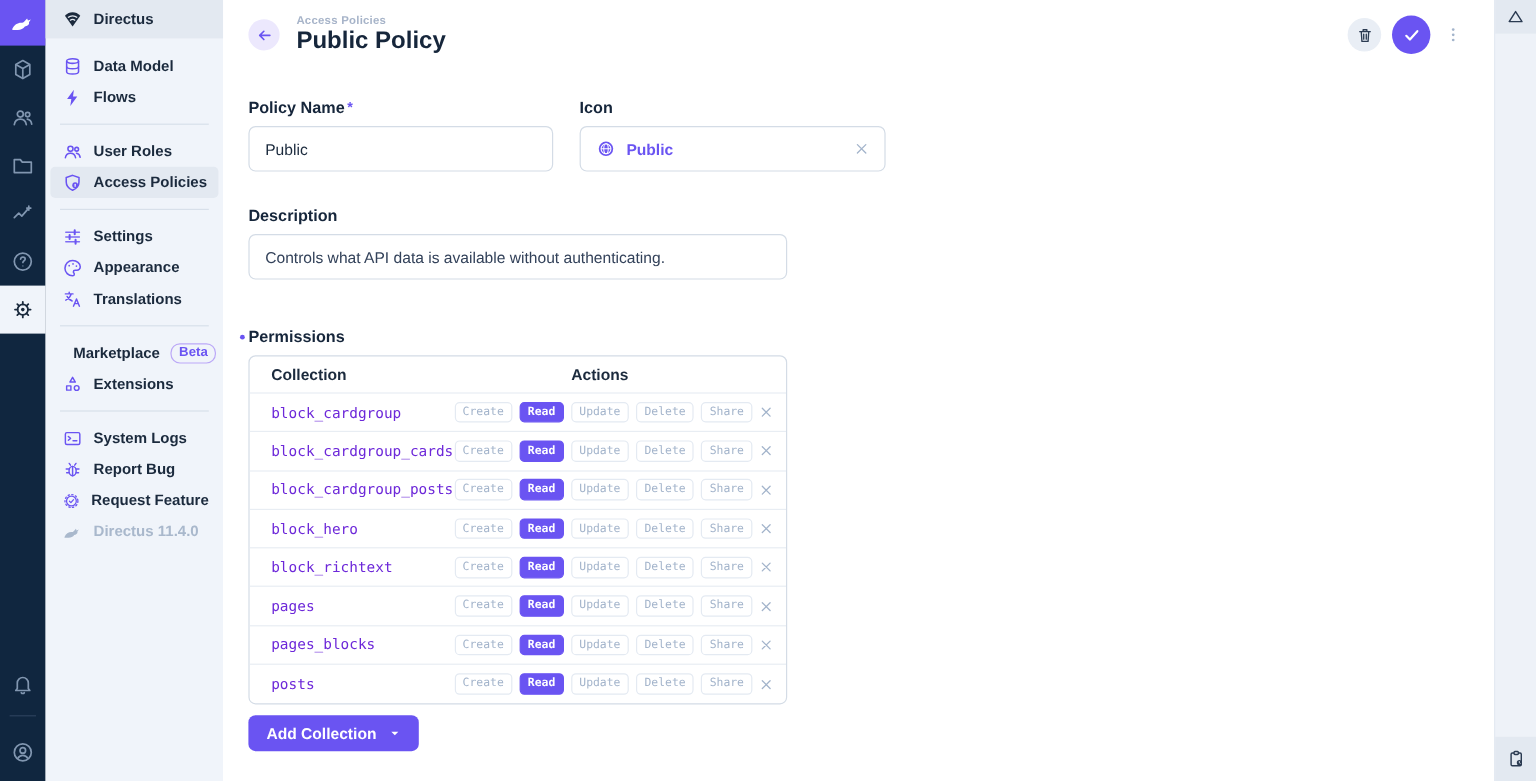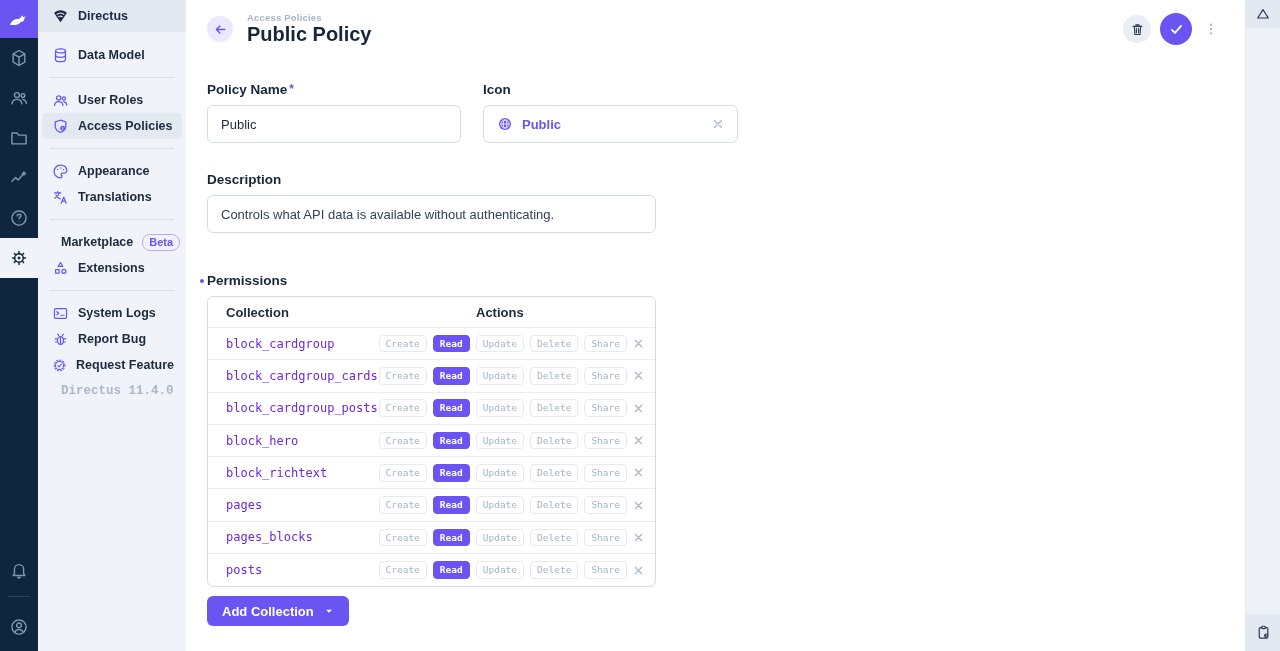--- a/index.html
+++ b/index.html
@@ -20,21 +20,21 @@
   .sidebar { position:absolute; left:38px; top:0; width:148px; height:651px; background:#F0F4FA; }
   .project-bar { height:32px; background:#E3E9F1; display:flex; align-items:center; gap:9px; padding:0 0 0 14px; color:#1B2A3D; }
   .project-name { font-size:12.5px; font-weight:700; color:#1B2A3D; }
   .nav { padding:10px 4px 0 4px; }
   .nav-item { display:flex; align-items:center; gap:9px; height:26px; padding:0 8px 0 10px; border-radius:4px; color:#6A54F2; }
   .nav-item .nav-label { font-size:12.5px; font-weight:700; color:#1B2A3D; white-space:nowrap; }
   .nav-item.active { background:#E3E9F1; }
   .nav-divider { height:1px; background:#D8E0EA; margin:9px 8px; }
   .beta-badge { margin-left:auto; font-size:11px; font-weight:700; color:#6A54F2; border:1px solid #BBA8F7; border-radius:8px; padding:1px 6px 2px; }
   .version-item { display:flex; align-items:center; gap:9px; height:26px; padding:0 10px; color:#A9B8CC; }
-  .version-item .nav-label { font-size:12.5px; font-weight:700; color:#A9B8CC; white-space:nowrap;font-family:Liberation Mono, monospace; }
+  .version-item .nav-label { font-size:12.5px; font-weight:700; color:#A9B8CC; white-space:nowrap; }
 
   
   .right-rail { position:absolute; right:0; top:0; width:35px; height:651px; background:#EEF2F8; border-left:1px solid #E4EAF2; }
   .right-rail-top { height:28px; background:#E3E9F1; display:flex; align-items:center; justify-content:center; color:#2B3B52; }
   .right-rail-bottom { position:absolute; bottom:0; left:0; width:100%; height:37px; background:#E3E9F1; display:flex; align-items:center; justify-content:center; color:#2B3B52; }
 
   
   .main { position:absolute; left:186px; top:0; width:1059px; height:651px; background:#fff; overflow:hidden; }
   .page-header { display:flex; align-items:center; padding:12px 24px 0 21px; }
   .back-btn { width:26px; height:26px; border-radius:50%; background:#ECE8FD; display:flex; align-items:center; justify-content:center; }
@@ -157,40 +157,53 @@
   </div>
   <div class="nav">
     <div class="nav-item">
       <svg width="17" height="17" viewBox="0 0 24 24" fill="none" stroke="currentColor" stroke-width="1.8">
           <ellipse cx="12" cy="5.5" rx="7" ry="2.7"></ellipse>
           <path d="M5 5.5v6.3c0 1.5 3.1 2.7 7 2.7s7-1.2 7-2.7V5.5"></path>
           <path d="M5 11.8v6.2c0 1.5 3.1 2.7 7 2.7s7-1.2 7-2.7v-6.2"></path>
         </svg>
       <span class="nav-label">Data Model</span>
     </div>
+    <div class="nav-item">
+      <svg width="17" height="17" viewBox="0 0 24 24" fill="currentColor">
+          <path d="M13.5 2.5 5.5 13.5h5l-1.2 8 8.2-11h-5z"></path>
+        </svg>
+      <span class="nav-label">Flows</span>
+    </div>
     <div class="nav-divider"></div>
     <div class="nav-item">
       <svg width="17" height="17" viewBox="0 0 24 24" fill="none" stroke="currentColor" stroke-width="1.8" stroke-linecap="round">
           <circle cx="9.5" cy="8.5" r="3"></circle>
           <path d="M3.5 19c.5-3.4 3-5.4 6-5.4s5.5 2 6 5.4"></path>
           <circle cx="16.8" cy="9" r="2.2"></circle>
           <path d="M16.5 13.6c2.4.4 4 2.1 4.4 4.9"></path>
         </svg>
       <span class="nav-label">User Roles</span>
     </div>
     <div class="nav-item active">
       <svg width="17" height="17" viewBox="0 0 24 24" fill="none" stroke="currentColor" stroke-width="1.8">
           <path d="M12 3l7.5 2.6v5.2c0 4.9-3.4 8-7.5 9.7-4.1-1.7-7.5-4.8-7.5-9.7V5.6z"></path>
           <circle cx="15" cy="14.5" r="3.4" fill="currentColor" stroke="none"></circle>
           <circle cx="15" cy="13.8" r="0.9" fill="#F0F4FA" stroke="none"></circle>
           <rect x="14.2" y="14.4" width="1.6" height="2" rx="0.6" fill="#F0F4FA" stroke="none"></rect>
         </svg>
       <span class="nav-label">Access Policies</span>
     </div>
     <div class="nav-divider"></div>
+    <div class="nav-item">
+      <svg width="17" height="17" viewBox="0 0 24 24" fill="none" stroke="currentColor" stroke-width="1.8" stroke-linecap="round">
+          <path d="M4 6.5h16M4 12h16M4 17.5h16" opacity="0.85"></path>
+          <path d="M14.5 4.2v4.6M8.5 9.7v4.6M15.5 15.2v4.6" stroke-width="2.4"></path>
+        </svg>
+      <span class="nav-label">Settings</span>
+    </div>
     <div class="nav-item">
       <svg width="17" height="17" viewBox="0 0 24 24" fill="none" stroke="currentColor" stroke-width="1.8">
           <path d="M12 3a9 9 0 1 0 0 18c1.2 0 2-.9 2-2 0-.5-.2-1-.5-1.3-.4-.4-.6-.8-.6-1.3 0-1.1.9-2 2-2h2.1A4 4 0 0 0 21 10.3C21 6.2 16.9 3 12 3z"></path>
           <circle cx="8" cy="9" r="1" fill="currentColor" stroke="none"></circle>
           <circle cx="12.5" cy="7" r="1" fill="currentColor" stroke="none"></circle>
           <circle cx="16.5" cy="9.5" r="1" fill="currentColor" stroke="none"></circle>
         </svg>
       <span class="nav-label">Appearance</span>
     </div>
     <div class="nav-item">

